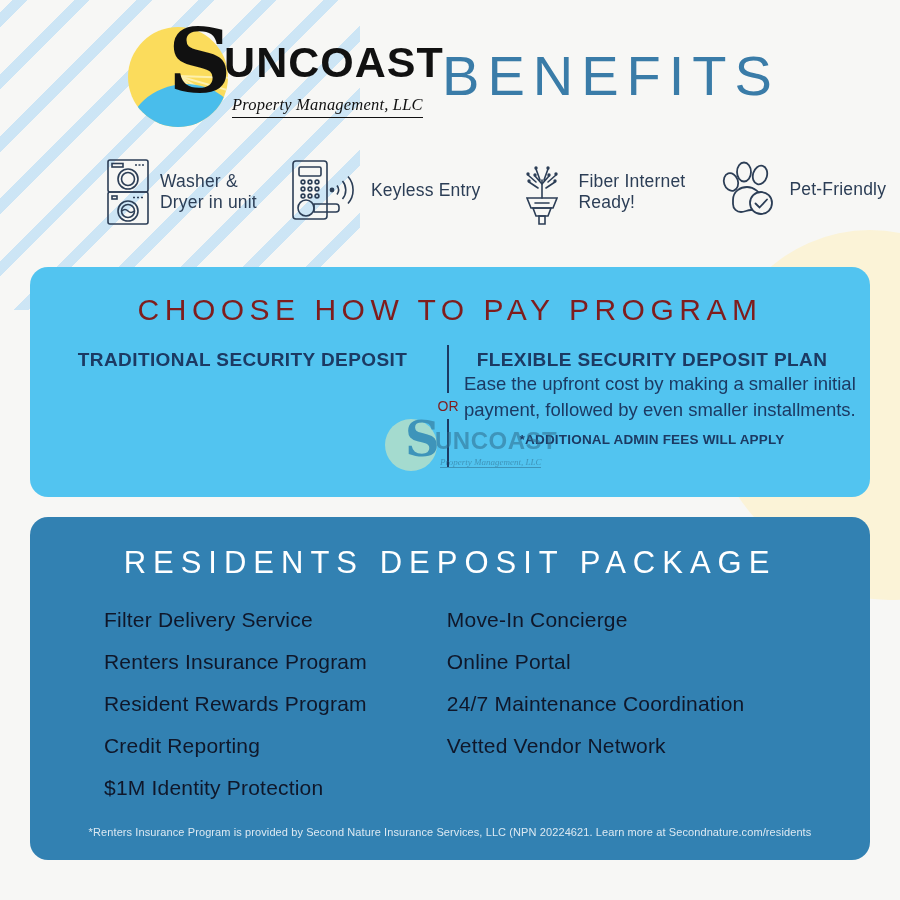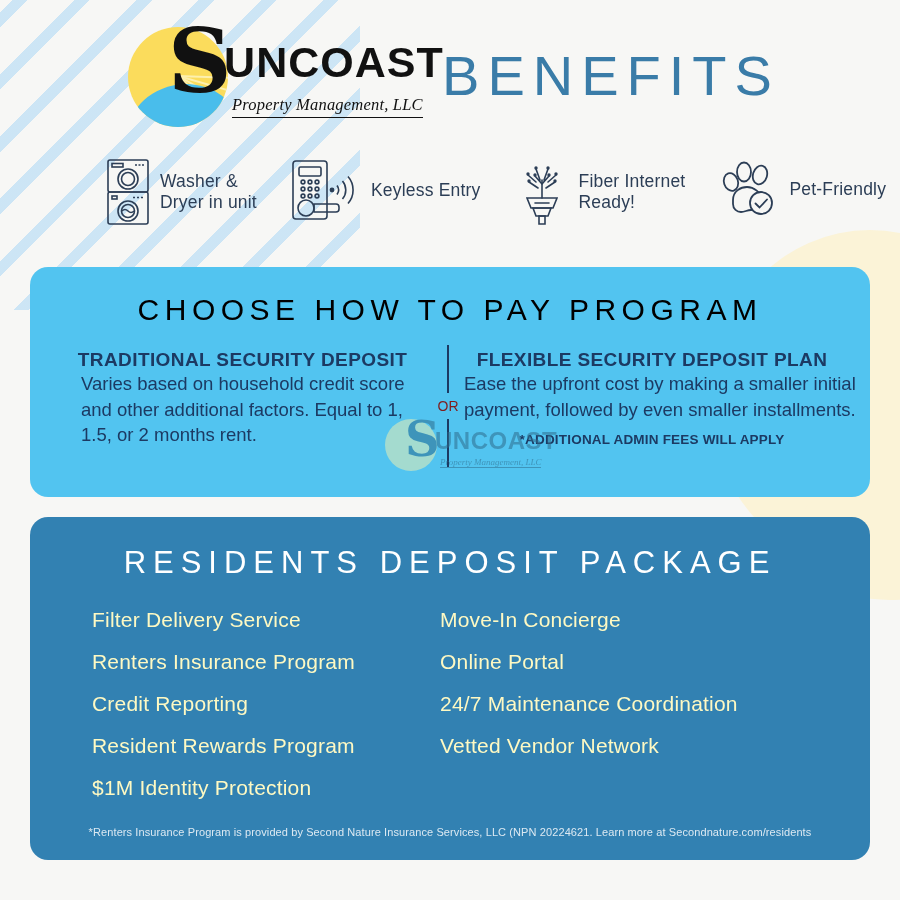--- a/index.html
+++ b/index.html
@@ -97,21 +97,21 @@
   #pay-panel{
     left:30px;top:267px;width:840px;height:230px;
     background:#52C4F0;
   }
   #rbp-panel{
     left:30px;top:517px;width:840px;height:343px;
     background:#3281B2;
   }
 
   #pay-title{
-    text-align:center;color:#000000;
+    text-align:center;color:#7f1d1d;
     font-size:30px;letter-spacing:5.5px;font-weight:400;
     padding-top:26px;
   }
   #pay-cols{
     display:flex;margin-top:22px;position:relative;
   }
   .pay-col{box-sizing:border-box;}
   .pay-col.left{width:400px;padding-left:25px;text-align:center;}
   .pay-col.right{width:440px;padding-left:18px;padding-right:14px;text-align:center;}
   .pay-head{
@@ -159,21 +159,21 @@
     font-style:italic;font-size:9px;color:#2F6E8E;
     border-bottom:1px solid #2F6E8E;white-space:nowrap;
   }
 
   
   #rbp-title{
     text-align:center;color:#FFFFFF;
     font-size:31px;letter-spacing:7px;font-weight:400;
     padding-top:28px;
   }
-  #rbp-cols{display:flex;margin-top:28px;color:#fef9c3;}
+  #rbp-cols{display:flex;margin-top:28px;color:#0f172a;padding-left:12px;}
   #rbp-cols .col{box-sizing:border-box;}
   #rbp-cols .col.c0{width:390px;padding-left:62px;}
   #rbp-cols .col.c1{width:450px;padding-left:20px;}
   .rbp-item{font-size:21px;line-height:1;margin-bottom:21px;letter-spacing:.2px;}
   #rbp-foot{
     position:absolute;left:0;bottom:22px;width:840px;text-align:center;
     font-size:11px;color:#DCE9F2;letter-spacing:.1px;
   }
 </style>
 </head>
@@ -291,21 +291,20 @@
 
 </div>
 
 <div class="panel" id="pay-panel">
   <div id="pay-title">CHOOSE HOW TO PAY PROGRAM</div>
 
   <div id="pay-cols">
 
     <div class="pay-col left">
       <div class="pay-head">TRADITIONAL SECURITY DEPOSIT</div>
-      <div class="pay-body">Varies based on household credit score and other additional factors. Equal to 1, 1.5, or 2 months rent.</div>
     </div>
 
     <div id="or-divider">
       <div class="bar top"></div>
       <div class="or-text">OR</div>
       <div class="bar bot"></div>
     </div>
 
     <div class="pay-col right">
       <div class="pay-head">FLEXIBLE SECURITY DEPOSIT PLAN</div>
@@ -323,22 +322,22 @@
   <div class="wm-sub">Property Management, LLC</div>
 </div>
 
 <div class="panel" id="rbp-panel">
   <div id="rbp-title">RESIDENTS DEPOSIT PACKAGE</div>
 
   <div id="rbp-cols">
     <div class="col c0">
       <div class="rbp-item">Filter Delivery Service</div>
       <div class="rbp-item">Renters Insurance Program</div>
+      <div class="rbp-item">Resident Rewards Program</div>
       <div class="rbp-item">Credit Reporting</div>
-      <div class="rbp-item">Resident Rewards Program</div>
       <div class="rbp-item">$1M Identity Protection</div>
     </div>
     <div class="col c1">
       <div class="rbp-item">Move-In Concierge</div>
       <div class="rbp-item">Online Portal</div>
       <div class="rbp-item">24/7 Maintenance Coordination</div>
       <div class="rbp-item">Vetted Vendor Network</div>
     </div>
   </div>
 

